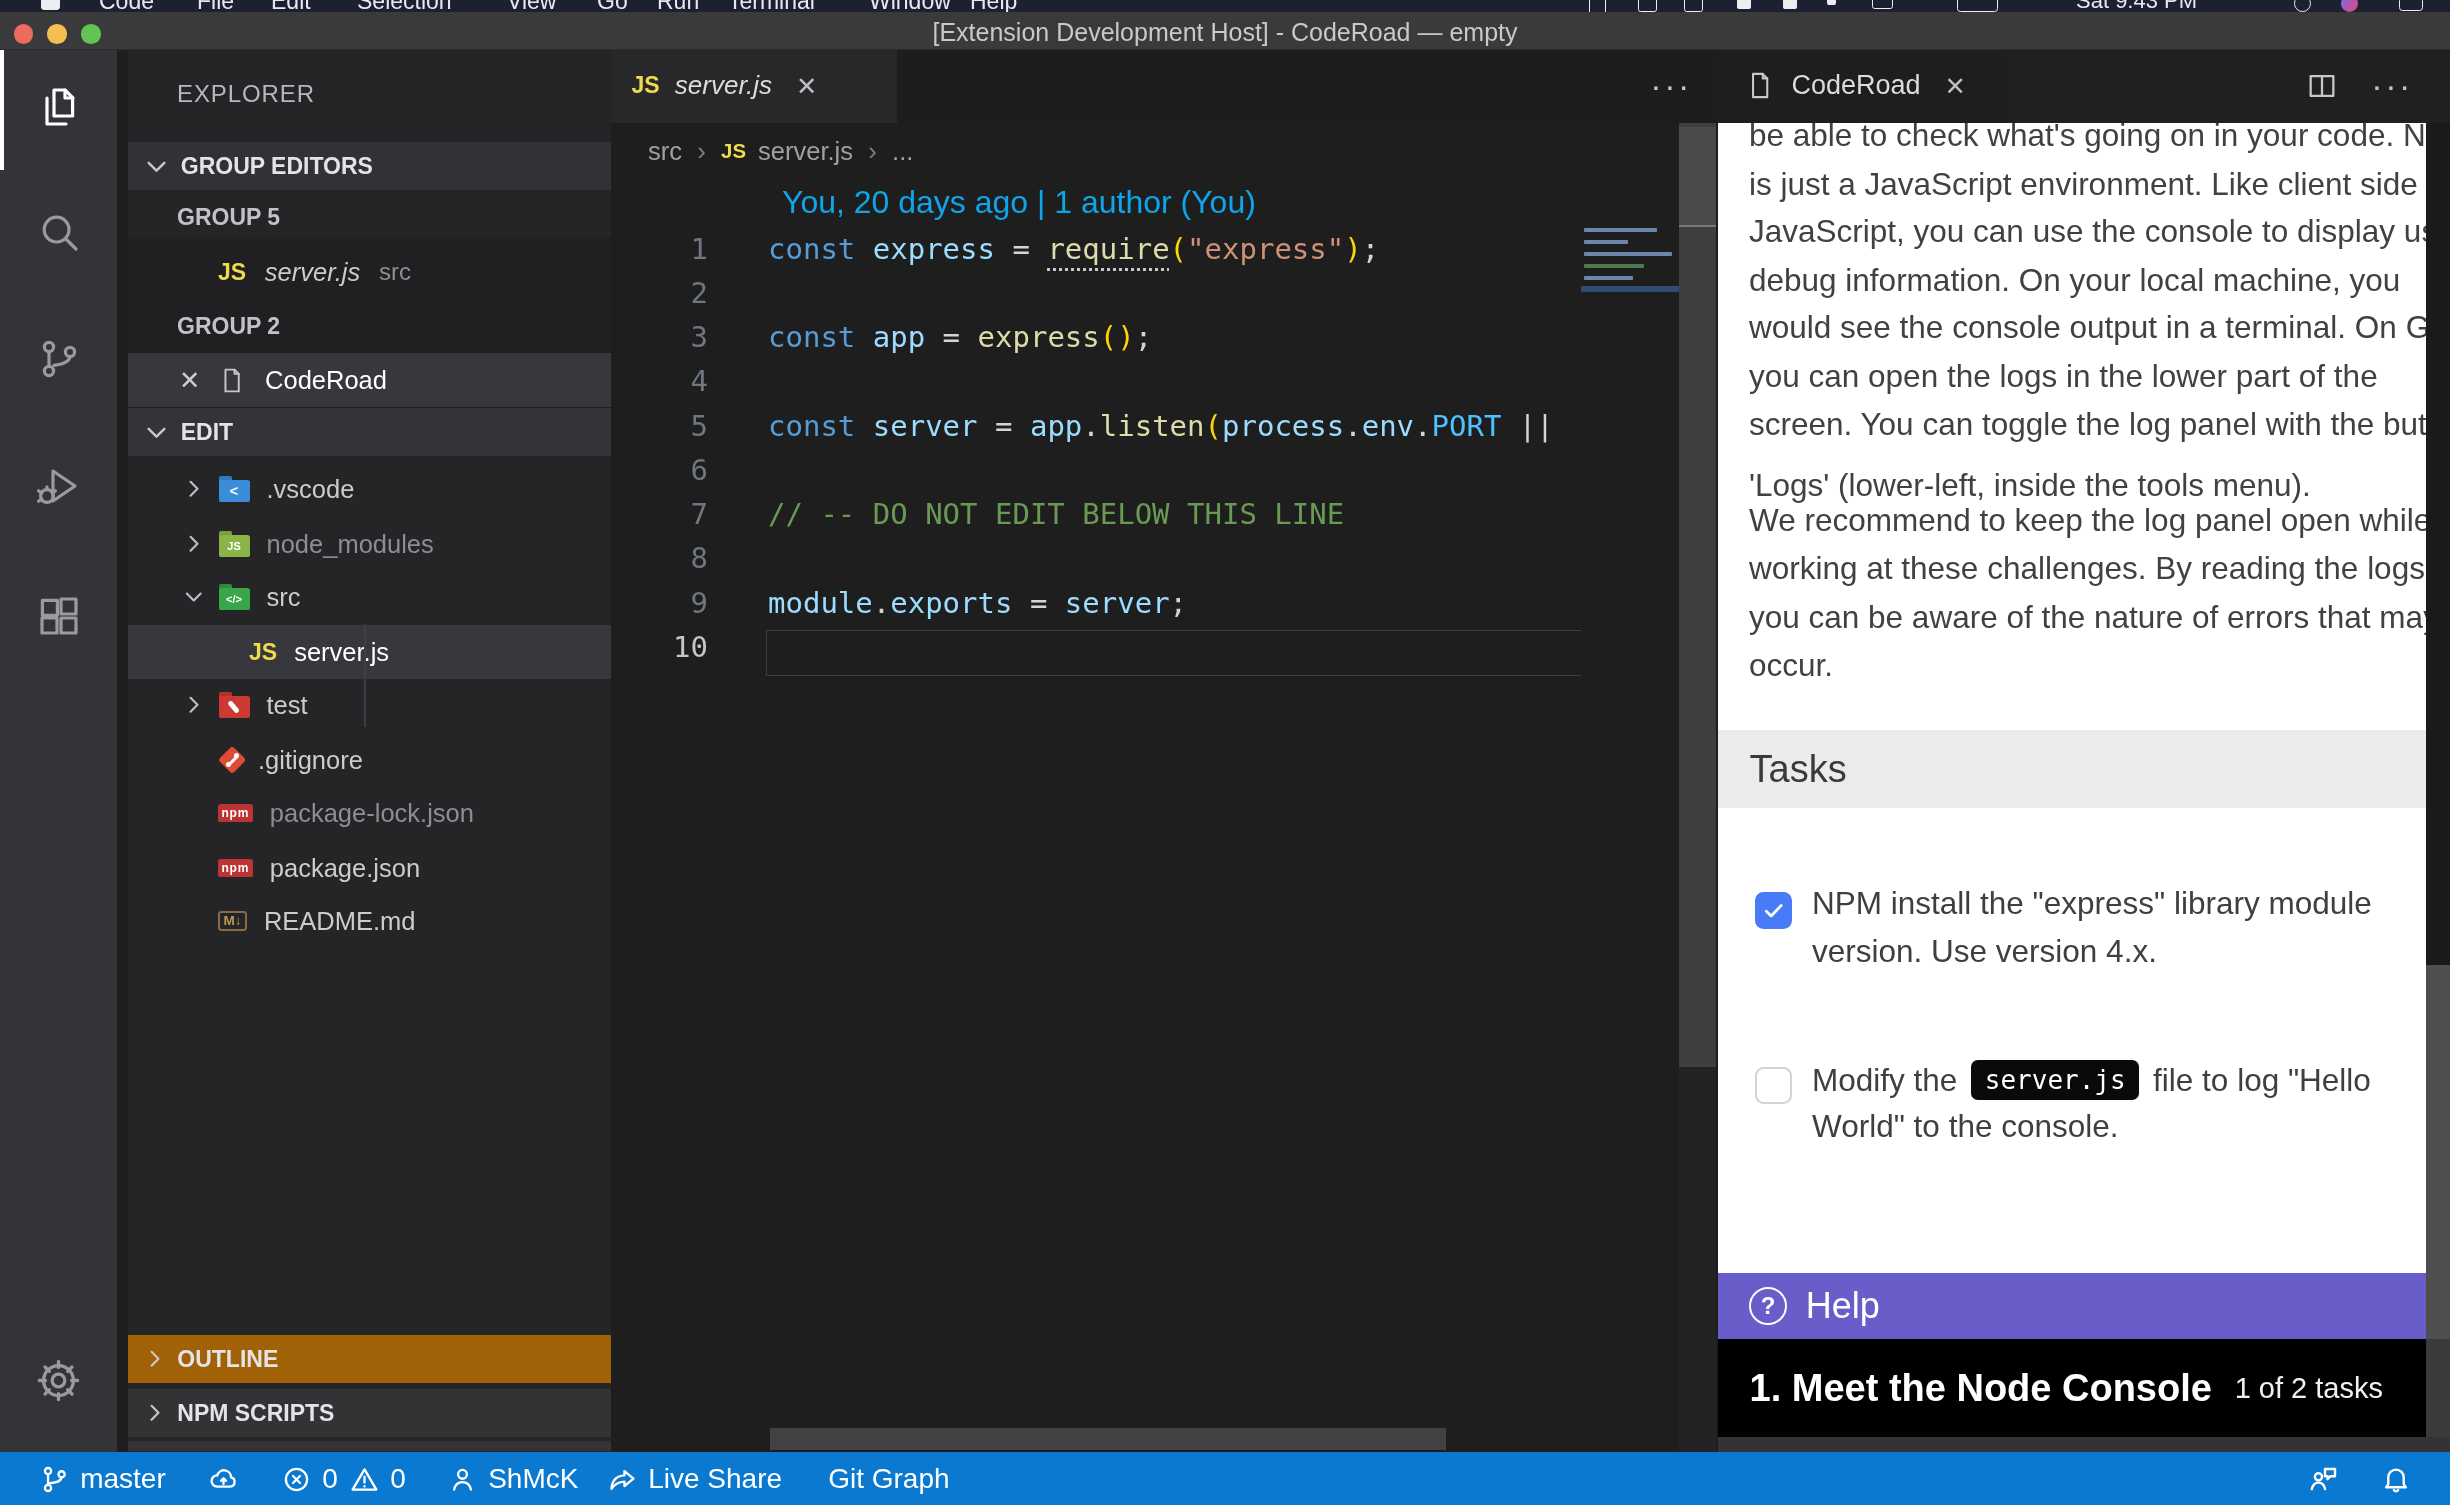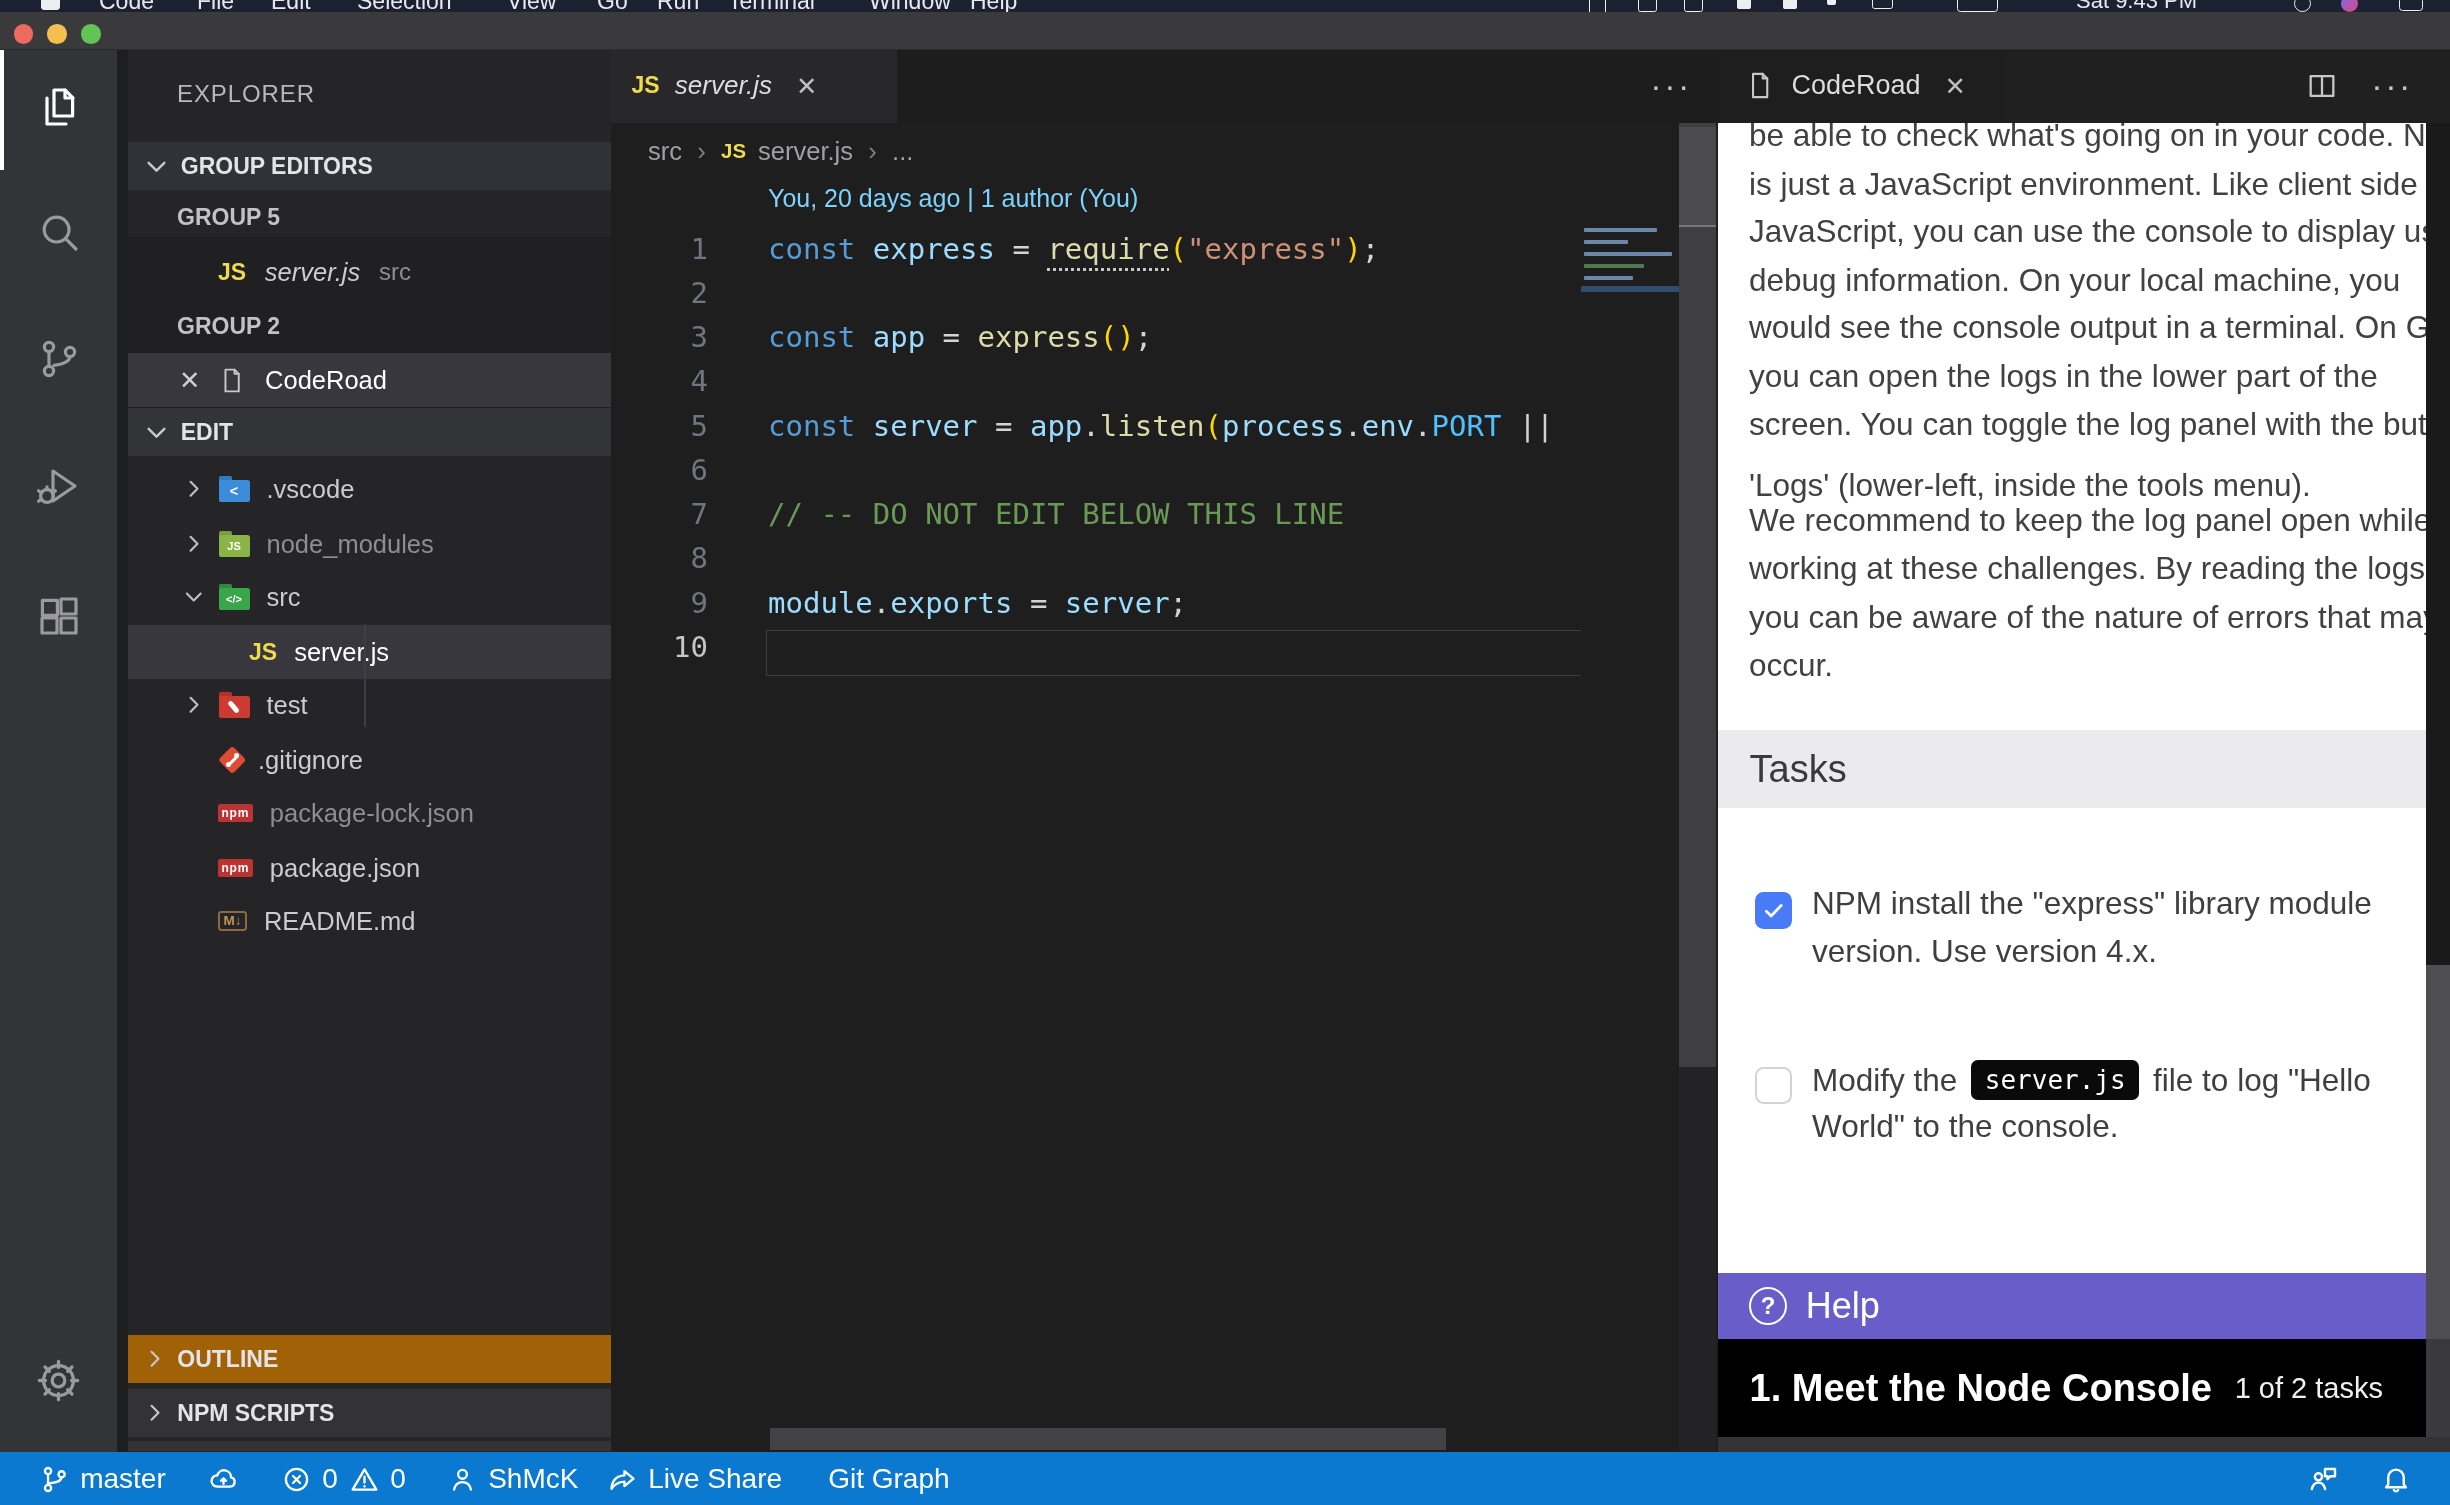--- a/index.html
+++ b/index.html
@@ -42,21 +42,21 @@
   .git-diamond .d1,.git-diamond .d2{position:absolute;width:5.1px;height:5.1px;border-radius:50%;background:#fff;}
   .git-diamond .ln{position:absolute;width:2.6px;height:10.2px;background:#fff;transform:rotate(45deg);left:13.6px;top:9.4px;}
   
   #editor{left:611px;top:48px;width:1108px;height:1404px;background:#1E1E1E;}
   #ed-tabbar{position:absolute;left:0;top:0;width:1108px;height:75px;background:#1D1D1E;}
   .tab{position:absolute;top:0;height:75px;display:flex;align-items:center;background:#28282A;}
   .tab .label{color:#DCDCDC;font-size:26px;}
   .tab .close{color:#BFBFC3;font-size:25.5px;margin-left:24px;}
   .tab-actions{position:absolute;top:0;height:75px;display:flex;align-items:center;color:#C5C5C5;font-size:34px;letter-spacing:2.6px;}
   #breadcrumb{position:absolute;left:37px;top:75px;height:56px;display:flex;align-items:center;color:#A0A0A4;font-size:25.5px;}
-  #codelens{position:absolute;left:157px;top:136px;color:#7dd3fc;font-size:25px;}
+  #codelens{position:absolute;left:171px;top:136px;color:#0ea5e9;font-size:32px;}
   .codeline{position:absolute;left:157px;font-family:"DejaVu Sans Mono","Liberation Mono",monospace;font-size:29px;white-space:pre;color:#D4D4D4;}
   .lnum{position:absolute;width:97px;text-align:right;font-family:"DejaVu Sans Mono","Liberation Mono",monospace;font-size:29px;color:#6E7680;}
   .lnum.cur{color:#C6C6C6;}
   .tk-kw{color:#569CD6;} .tk-var{color:#9CDCFE;} .tk-fn{color:#DCDCAA;} .tk-str{color:#CE9178;}
   .tk-br{color:#FFD602;} .tk-fg{color:#D4D4D4;} .tk-cmt{color:#6A9955;} .tk-const{color:#4FC1FF;}
   .tk-ul{text-decoration:underline dotted #C8C8C8 3.4px;text-underline-offset:8.5px;}
   #curline{position:absolute;left:155px;top:582px;width:815px;height:44px;border:1.7px solid #3E3E42;}
   #minimap{position:absolute;left:970px;top:75px;width:98px;height:1329px;background:#1E1E1E;}
   .mm-bar{position:absolute;left:3.4px;height:4.3px;border-radius:0.9px;}
   #ed-scrollcol{position:absolute;left:1068px;top:75px;width:37px;height:1329px;background:#232325;}
@@ -118,20 +118,21 @@
       <div class="menu-item" style="left:2076px;font-size:22px;">Sat 9:43 PM</div>
       <div class="mb-shape" style="left:2294px;top:-5.1px;width:15.3px;height:15.3px;border:1.7px solid #EDEEF2;border-radius:50%;background:transparent;"></div>
       <div class="mb-shape" style="left:2341px;top:-5.1px;width:17px;height:17px;border-radius:50%;background:linear-gradient(135deg,#7A6CF0,#E0457B);"></div>
       <div class="mb-shape" style="left:2399px;top:-3.4px;width:22px;height:12.8px;border:1.7px solid #EDEEF2;border-radius:3.4px;background:transparent;"></div>
     </div>
 
   <div class="abs" id="titlebar">
     <div class="traffic" style="left:13.6px;background:#EC6A5E;"></div>
     <div class="traffic" style="left:47px;background:#F4BF4F;"></div>
     <div class="traffic" style="left:81px;background:#61C454;"></div>
+    <div id="win-title">[Extension Development Host] - CodeRoad — empty</div>
   </div>
 
   <div class="abs" id="activitybar">
     <div id="act-indicator"></div>
   <div class="act-item active" style="top: 7.7px;">
         <svg width="48" height="48" viewBox="0 0 24 24" fill="none" stroke="currentColor" stroke-width="1.6" stroke-linecap="round" stroke-linejoin="round">
           <path d="M9.5 3.5h5.5l3.8 3.8v9.2H9.5z"></path>
           <path d="M15 3.5v4h4"></path>
           <path d="M6 7.5v13h9.5"></path>
         </svg>

